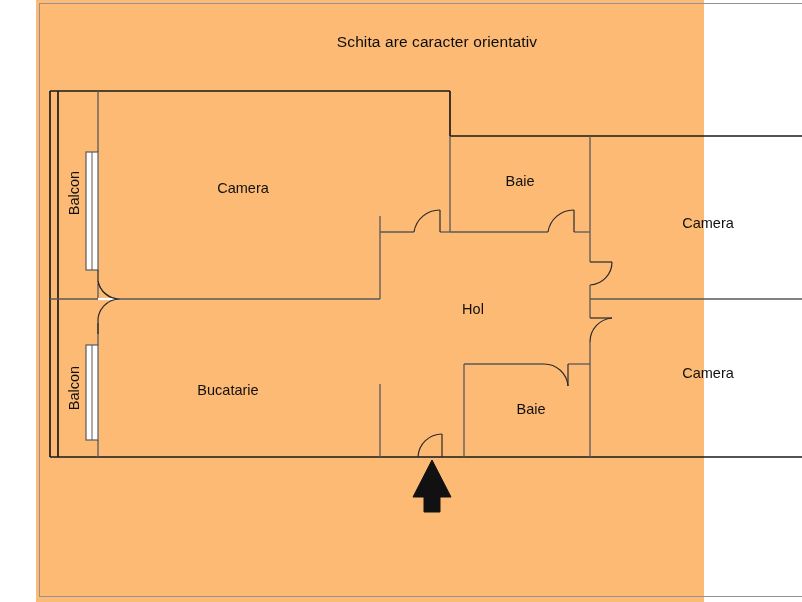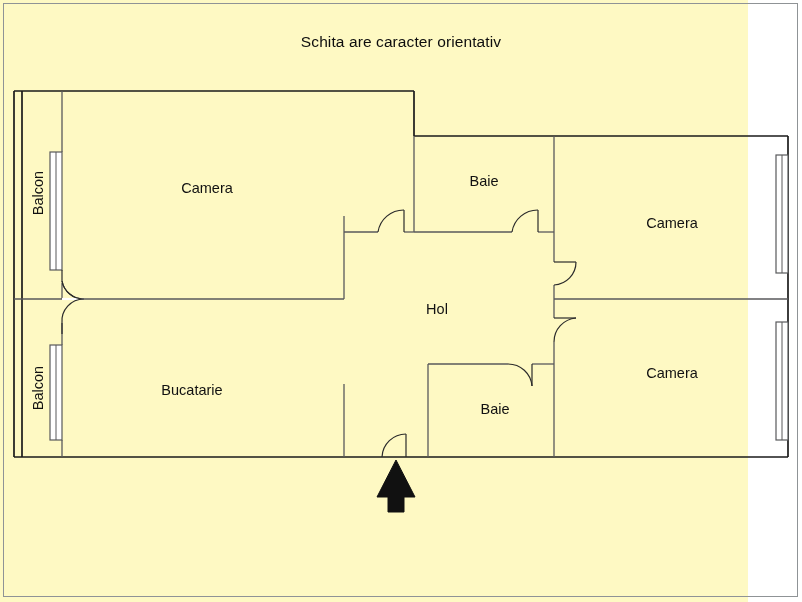--- a/index.html
+++ b/index.html
@@ -8,24 +8,25 @@
     background: #ffffff;
   }
   body {
     width: 802px;
     height: 602px;
     font-family: "Liberation Sans", sans-serif;
     overflow: hidden;
   }
   #page {
     position: relative;
-    width: 748px;
+    width: 668px;
     height: 602px;
-    background: #fef9c3;
+    background: #fdba74;
     box-sizing: border-box;
+    margin-left: 36px;
   }
   #outer-border {
     position: absolute;
     left: 3px;
     top: 3px;
     width: 795px;
     height: 594px;
     border: 1px solid #8f9396;
     box-sizing: border-box;
     pointer-events: none;

